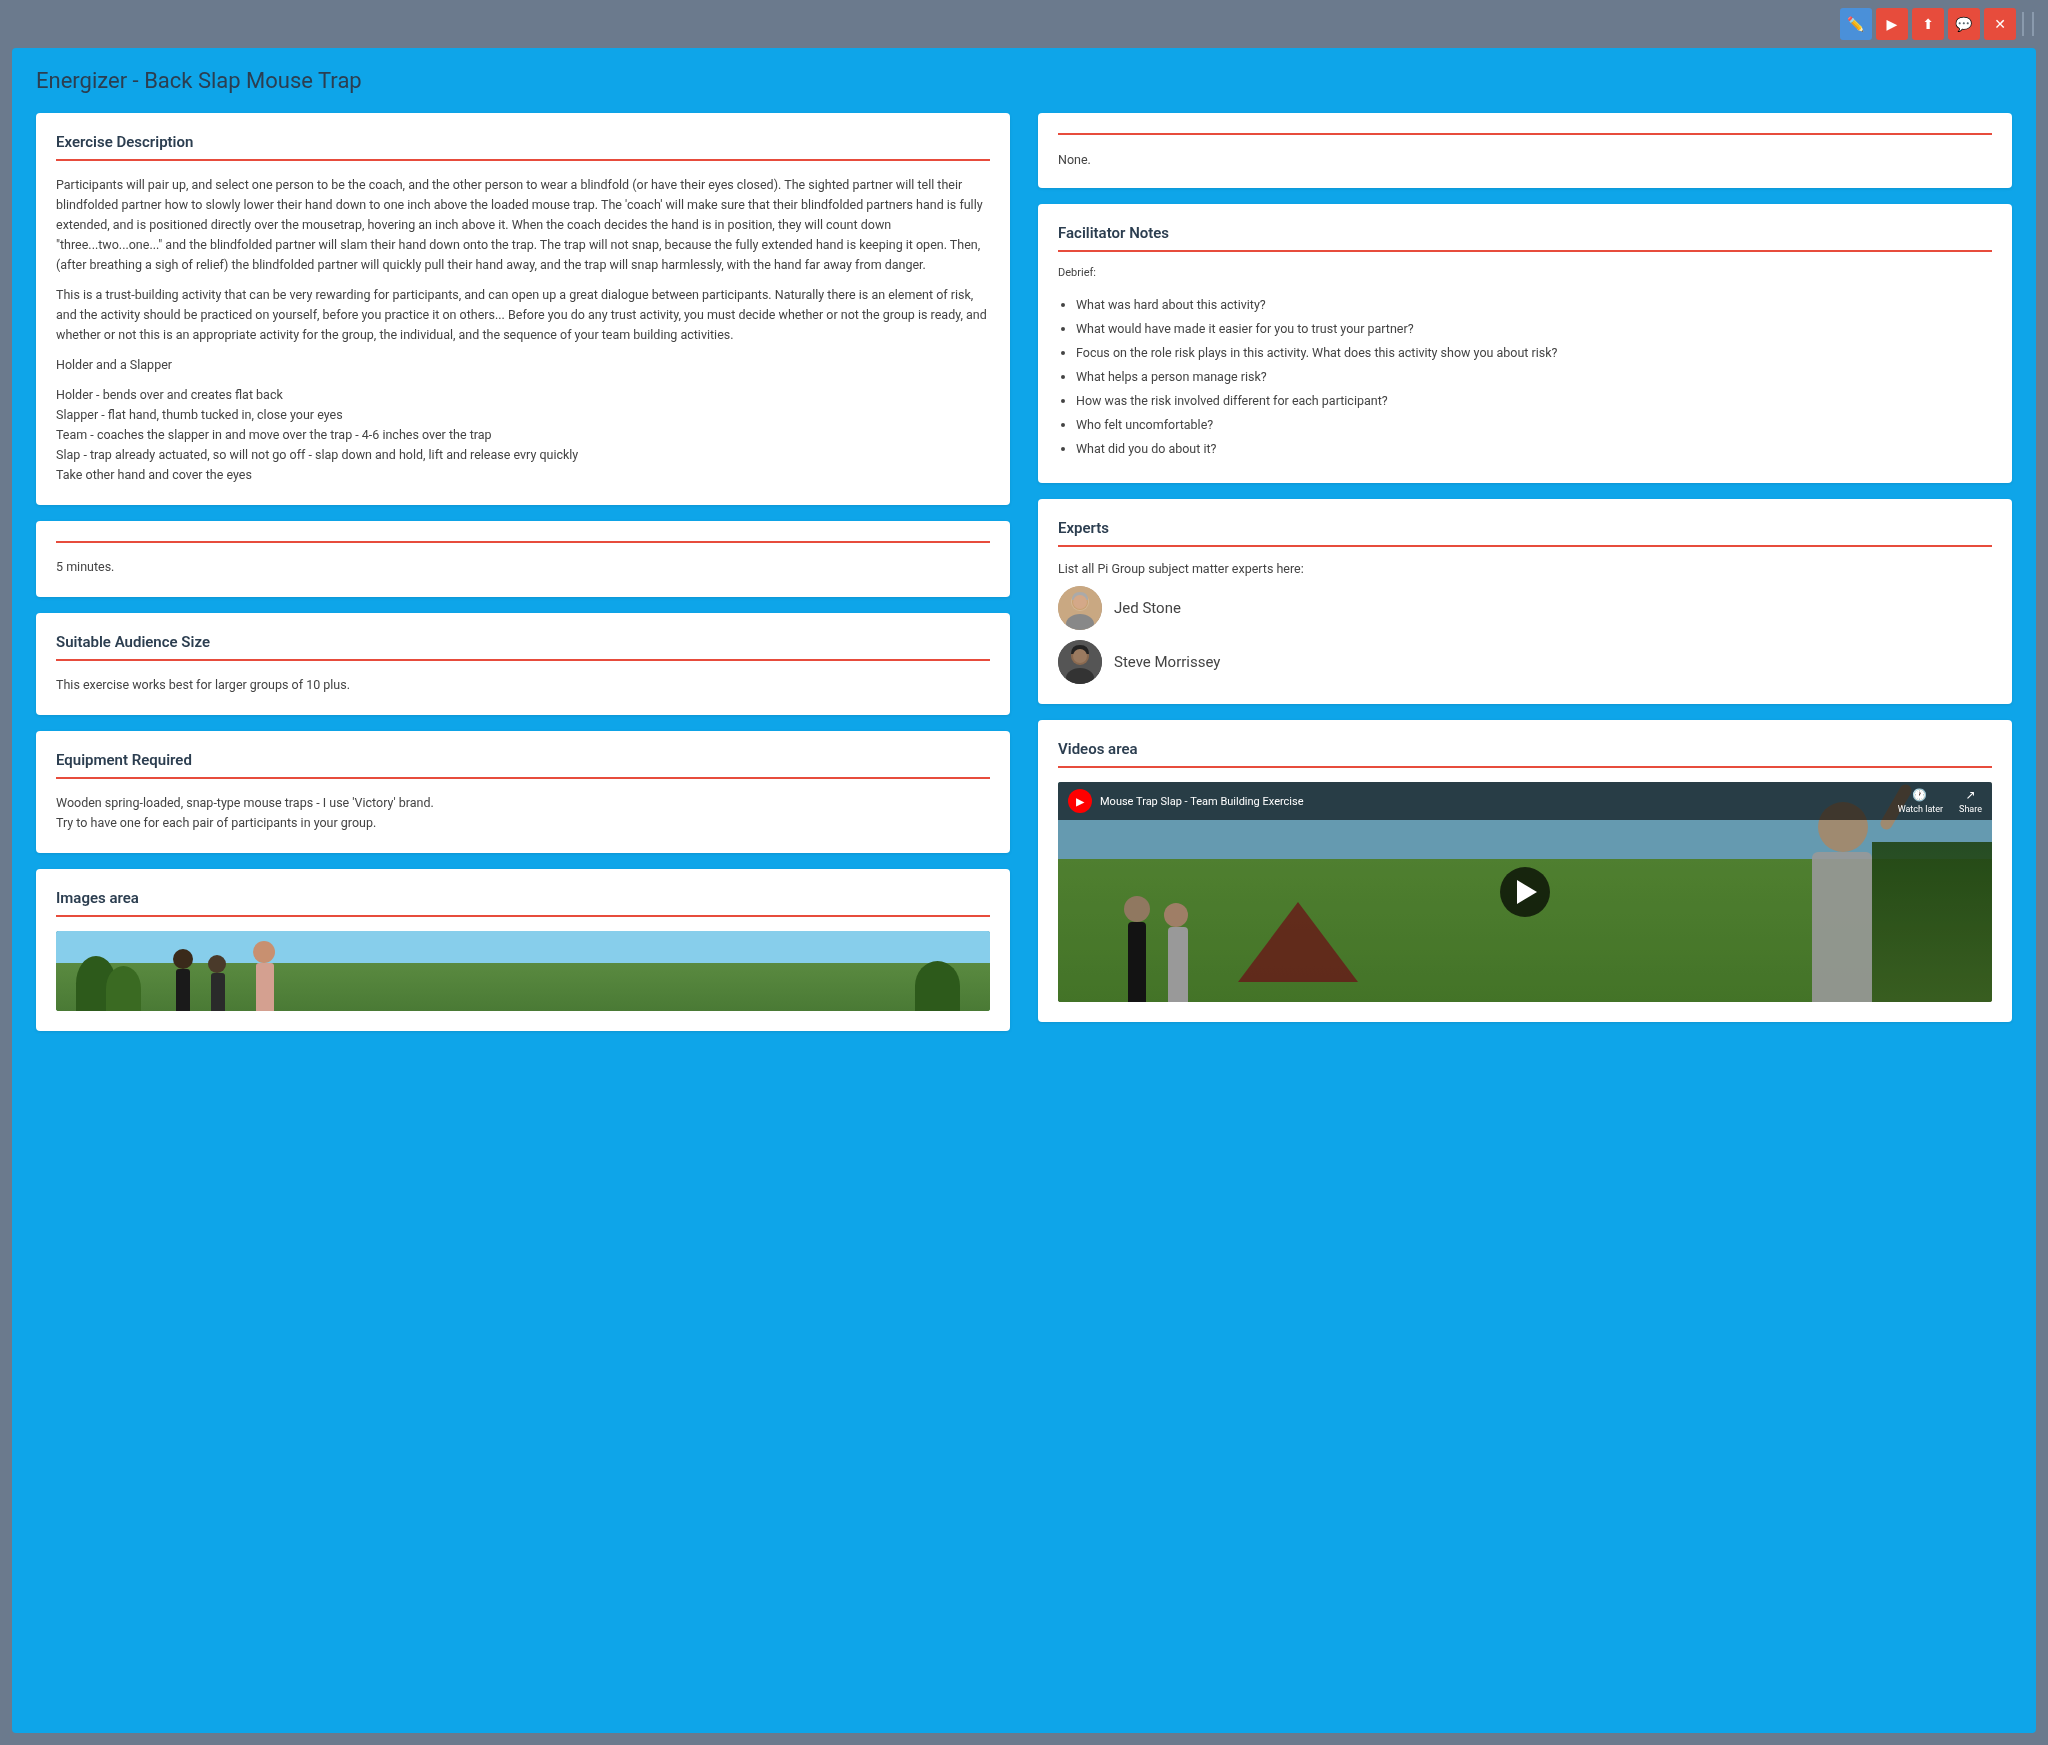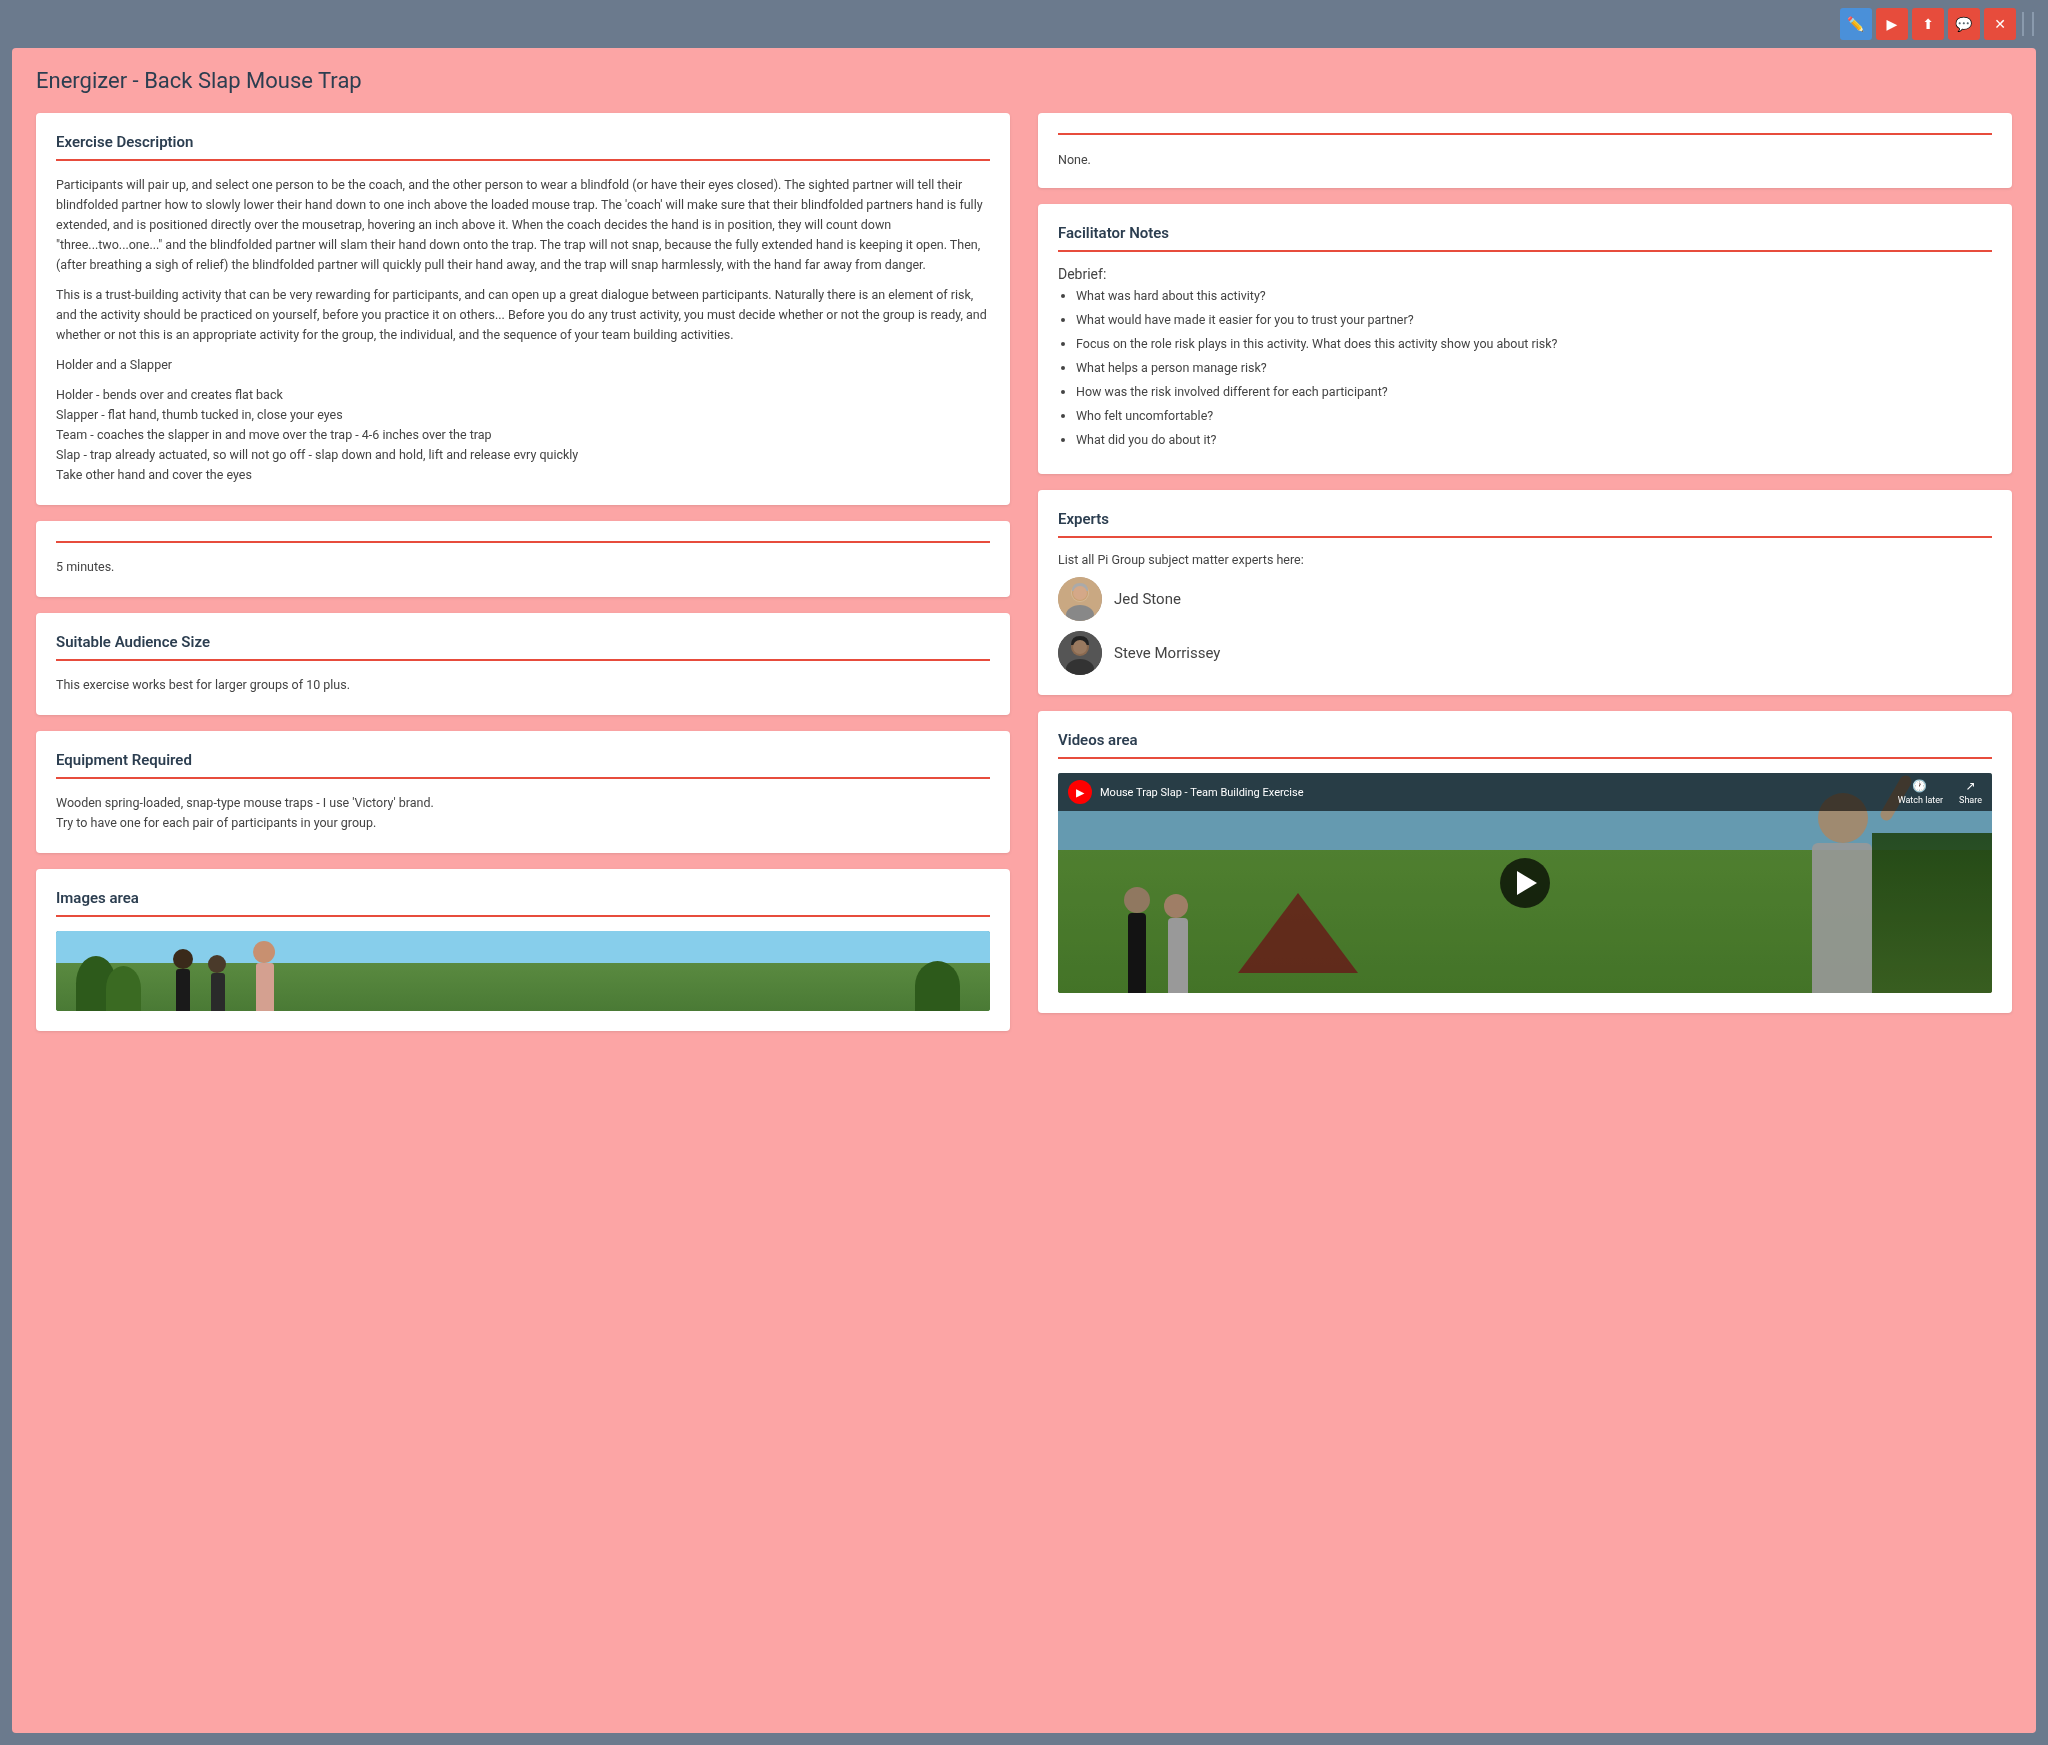--- a/index.html
+++ b/index.html
@@ -34,21 +34,21 @@
     .btn-red-share { background: #e74c3c; }
     .btn-red-chat { background: #e74c3c; }
     .btn-red-close { background: #e74c3c; }
     .toolbar-divider {
       width: 2px;
       height: 24px;
       background: #8a9aad;
       margin: 0 2px;
     }
     .page-container {
-      background: #fca5a5;
+      background: #0ea5e9;
       margin: 0 12px 12px 12px;
       border-radius: 4px;
       padding: 20px 24px;
       min-height: calc(100vh - 60px);
     }
     .page-title {
       font-size: 22px;
       font-weight: 400;
       color: #2c3e50;
       margin-bottom: 20px;
@@ -91,23 +91,23 @@
       margin-top: 4px;
     }
     .card-text ul li {
       margin-bottom: 4px;
     }
     .none-text {
       font-size: 12.5px;
       color: #444;
     }
     .debrief-label {
-      font-size: 14px;
+      font-size: 11px;
       color: #444;
-      margin-bottom: 4px;
+      margin-bottom: 16px;
     }
     .expert-list {
       display: flex;
       flex-direction: column;
       gap: 10px;
       margin-top: 4px;
     }
     .expert-item {
       display: flex;
       align-items: center;

